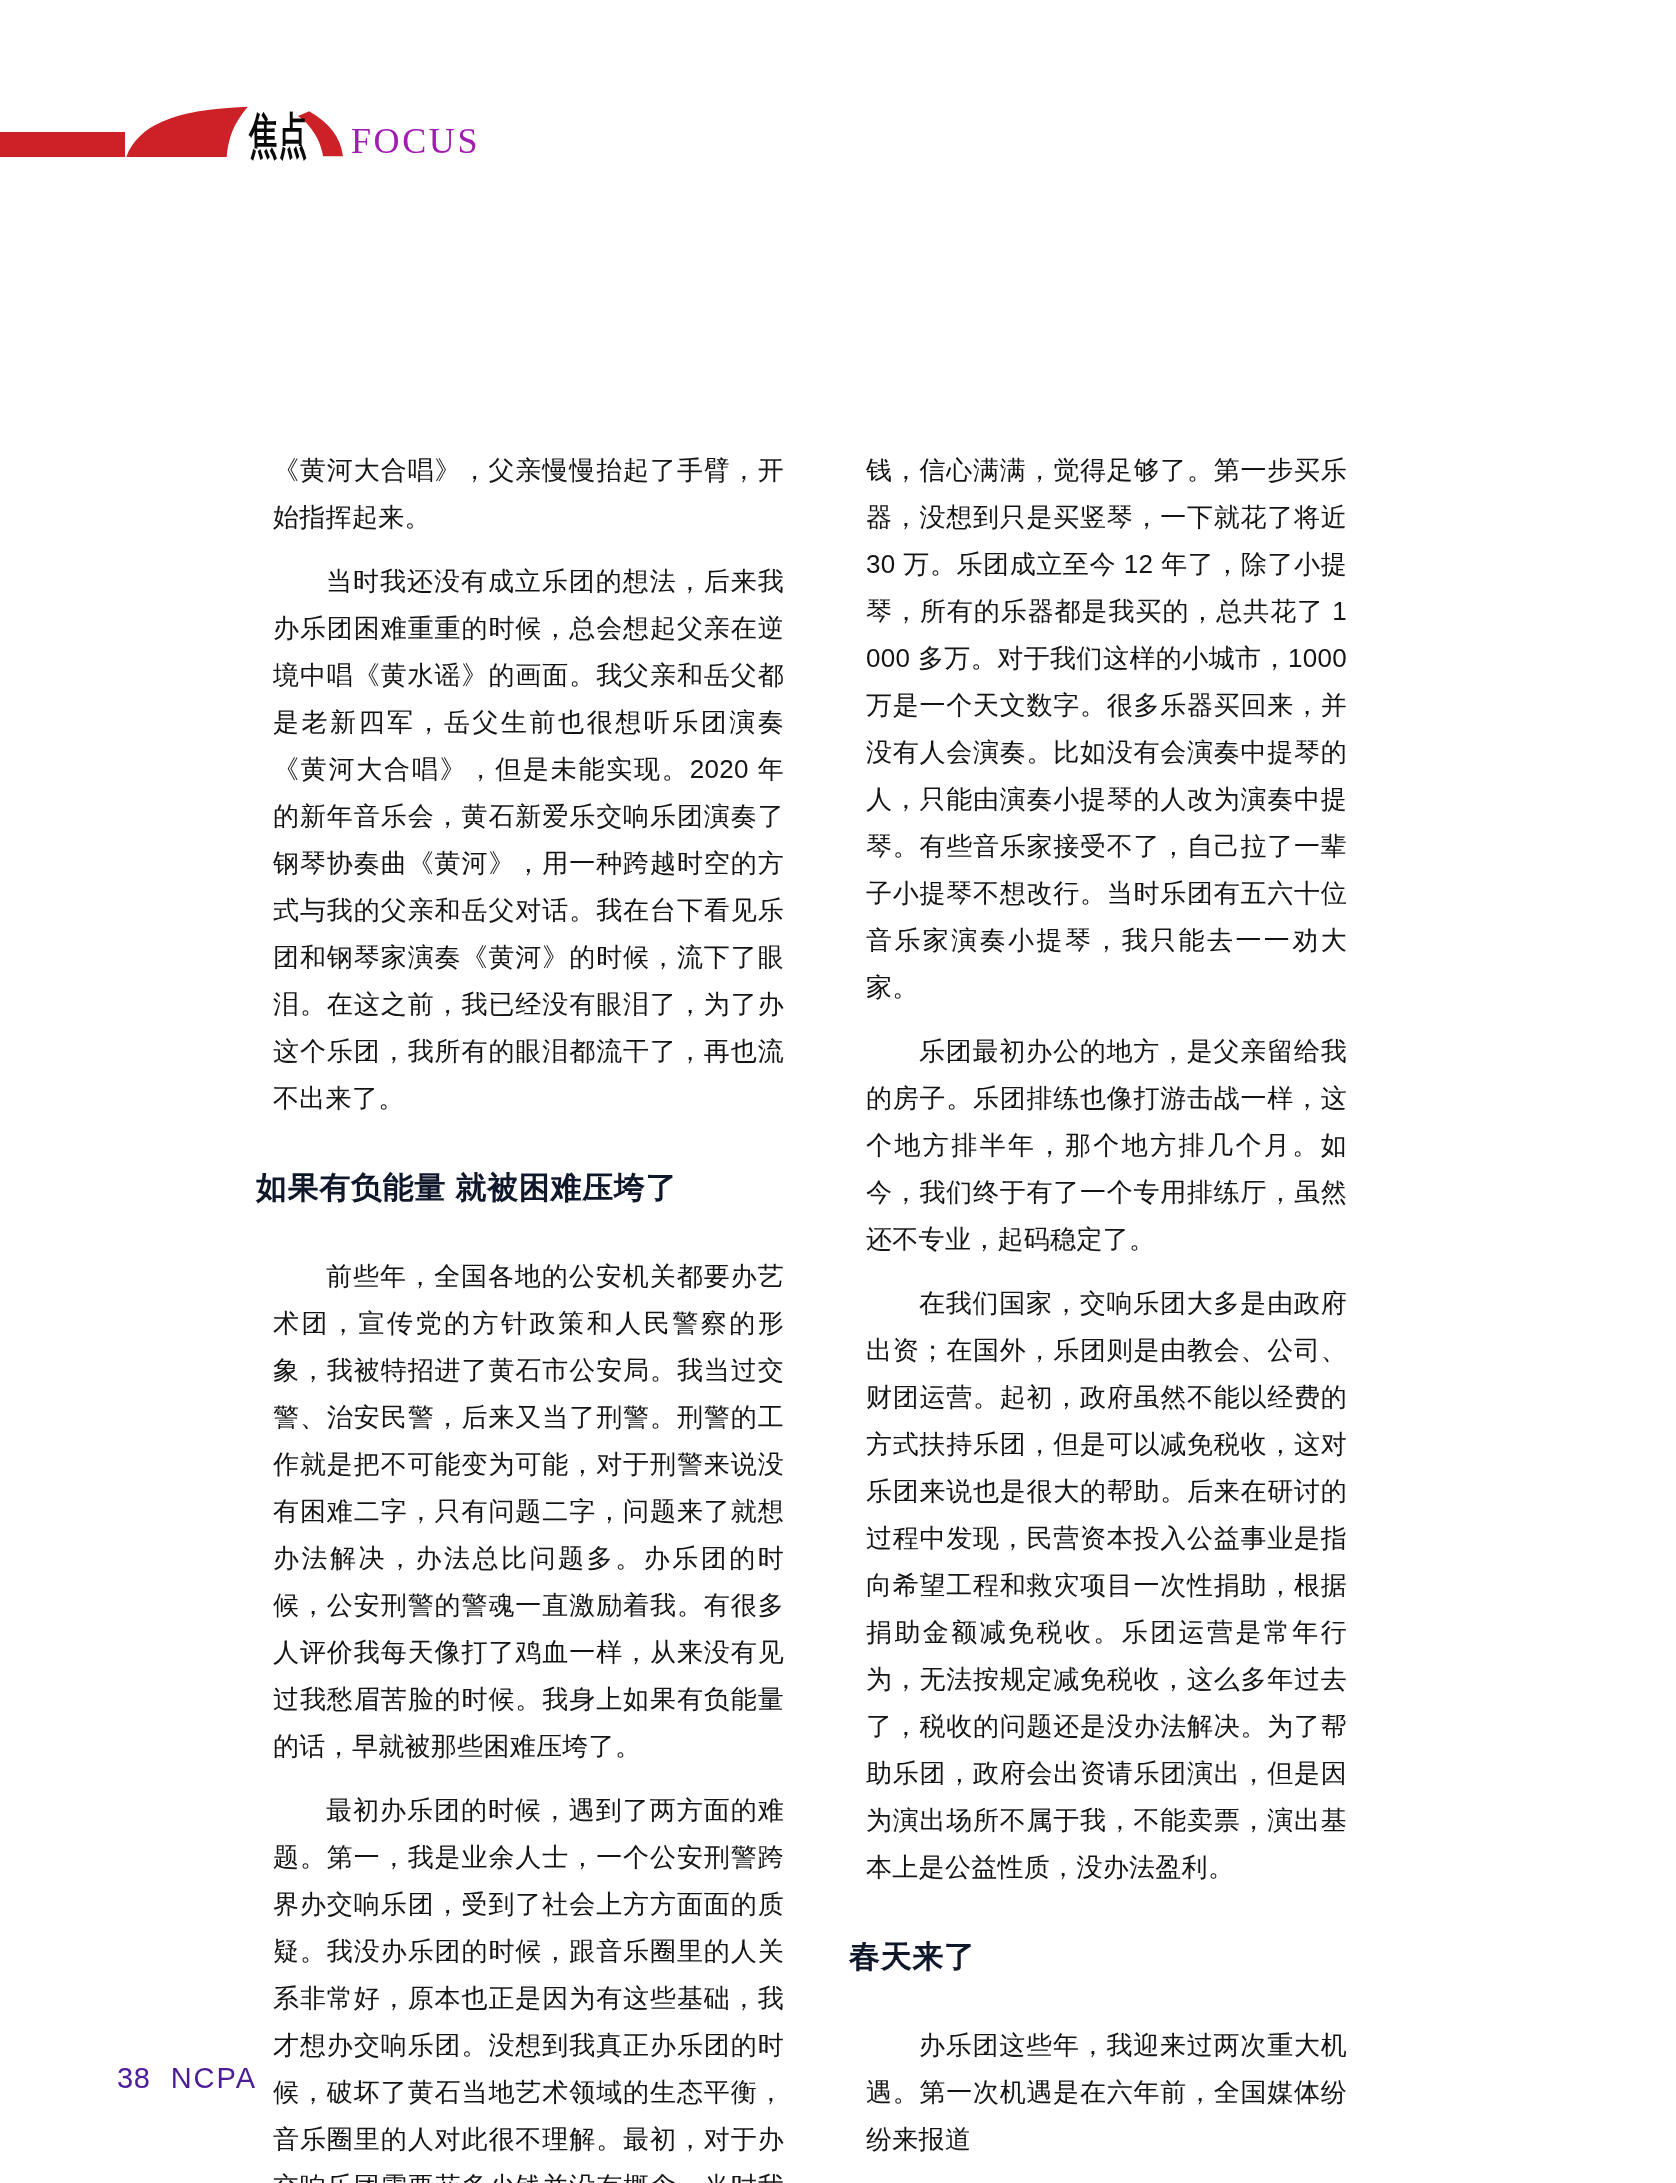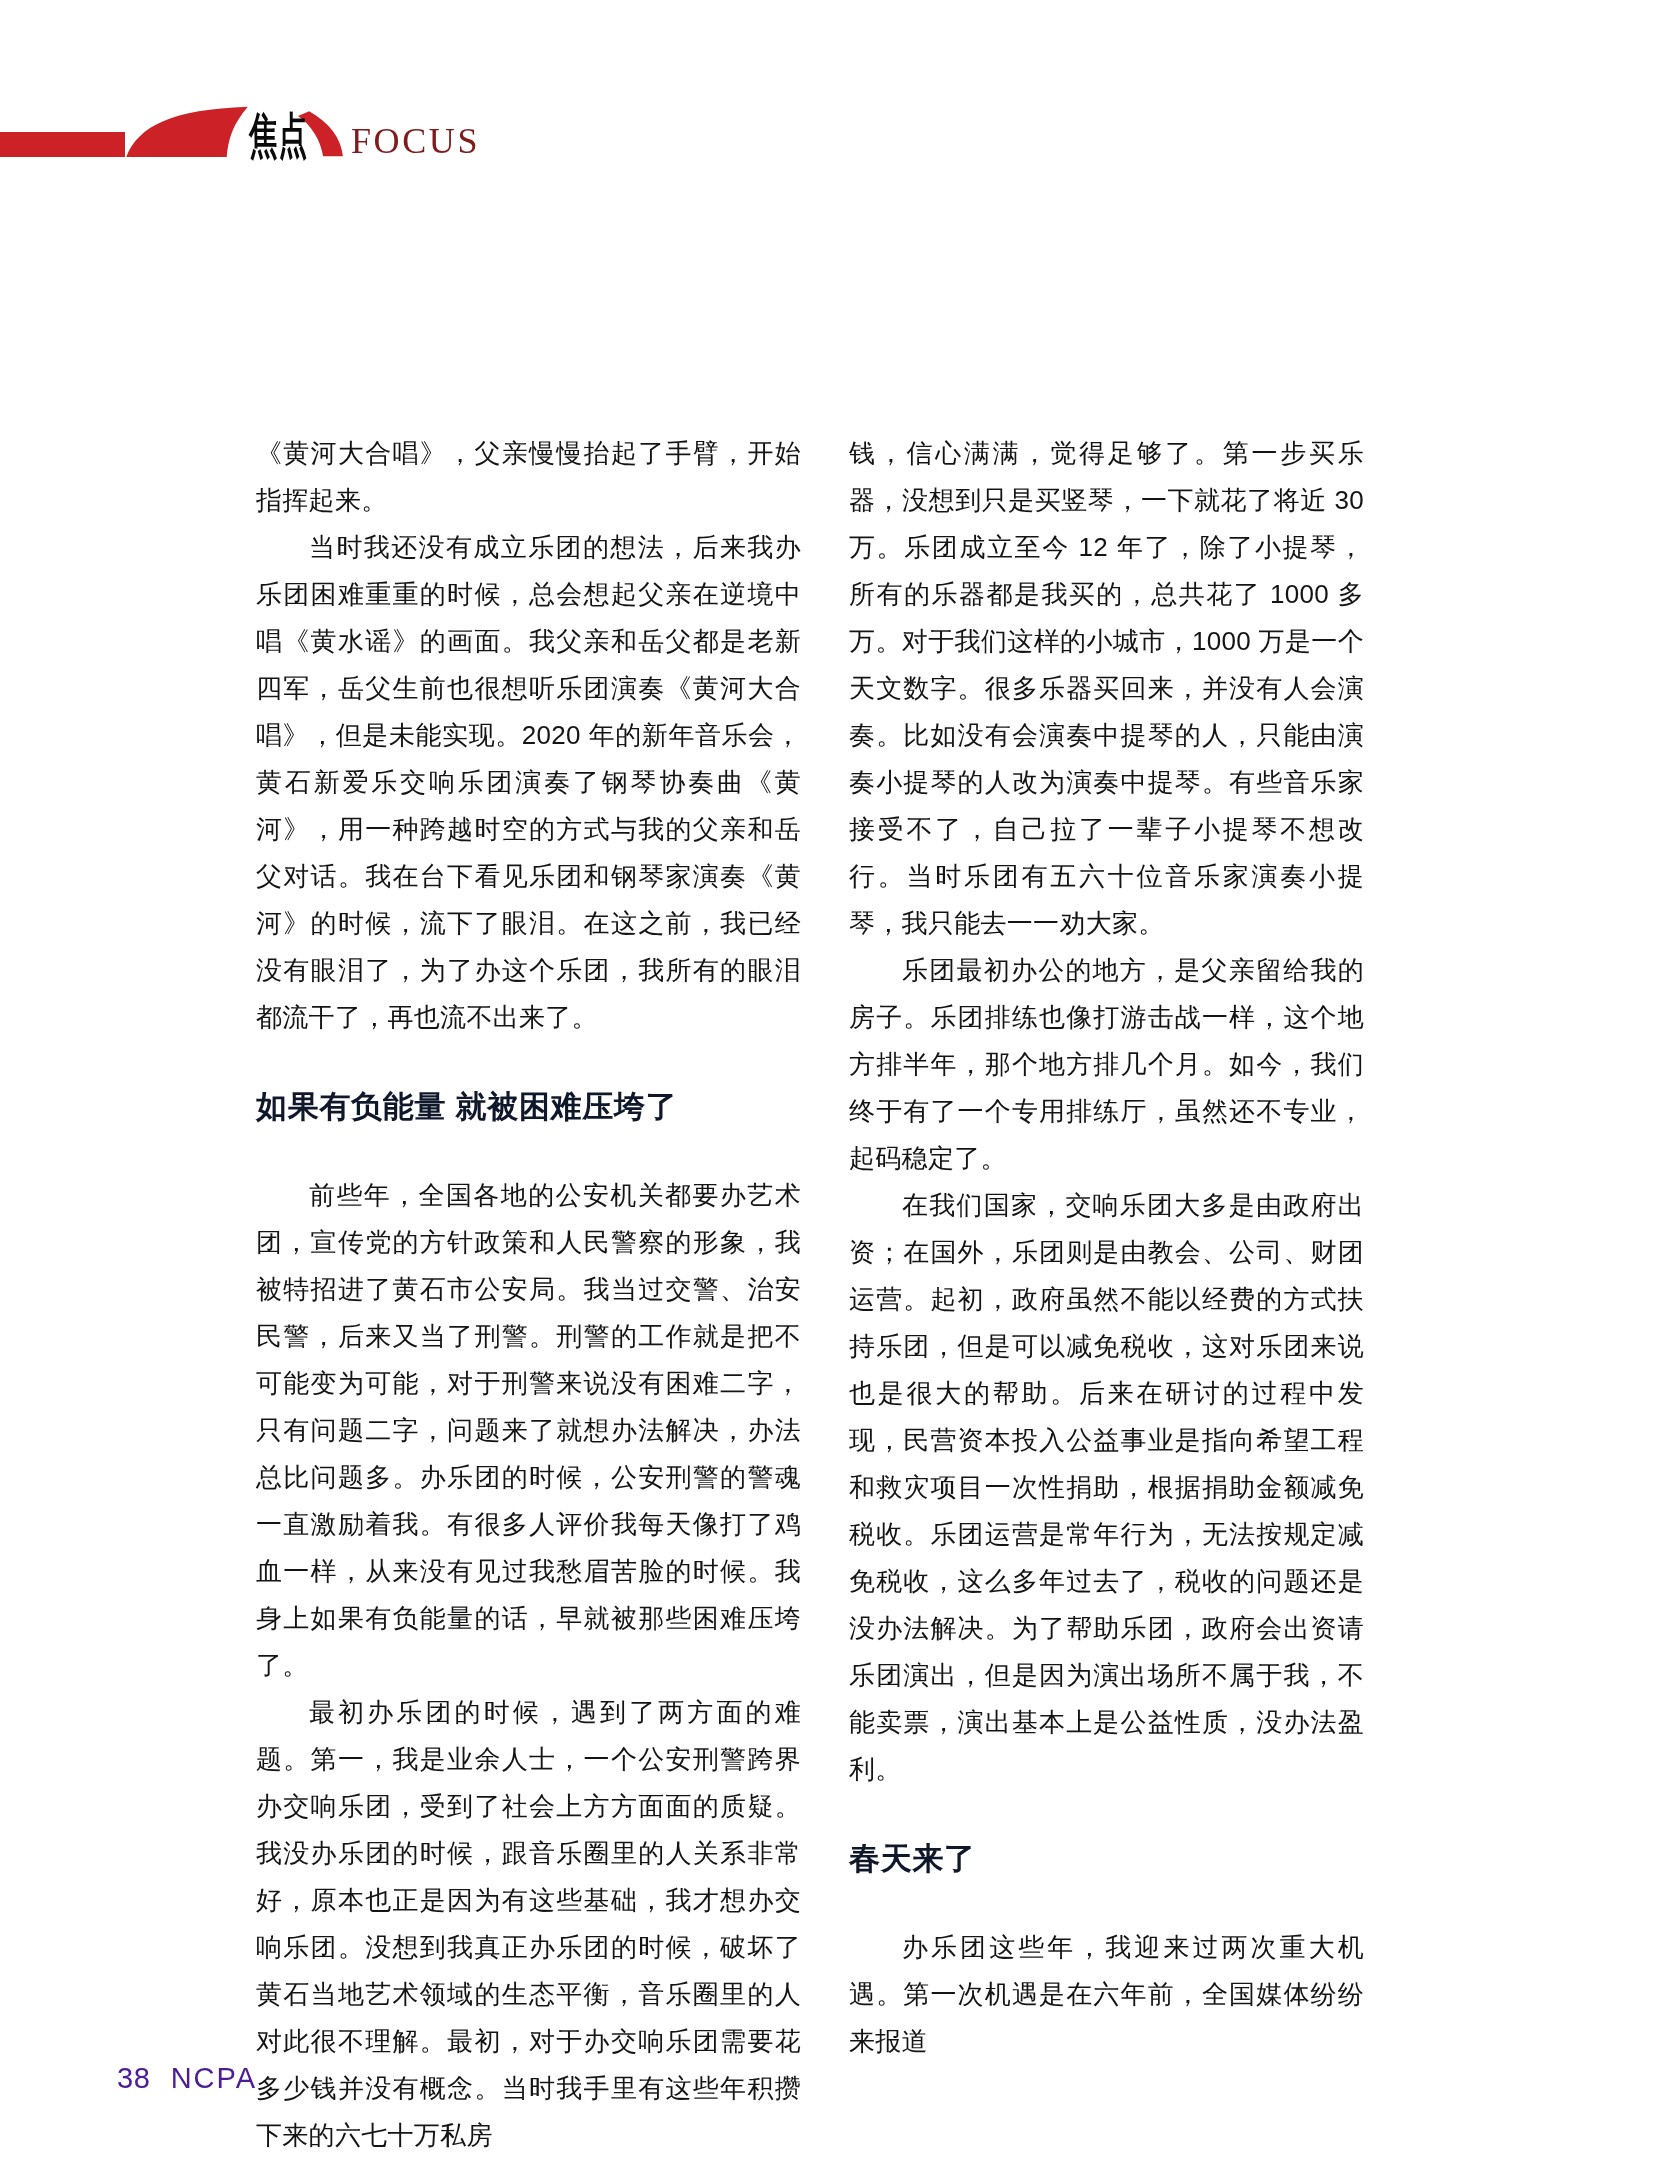--- a/index.html
+++ b/index.html
@@ -32,37 +32,37 @@
     color: #0a0a0a;
     transform: scaleX(0.60);
     transform-origin: left top;
     white-space: nowrap;
   }
   .brand-en {
     position: absolute; left: 351px; top: 123px;
     font-family: "Liberation Serif", serif;
     font-size: 36px; line-height: 37px;
     letter-spacing: 2.6px;
-    color: #7f1d1d;
+    color: #a21caf;
     white-space: nowrap;
   }
 
   
   .columns {
     position: absolute; left: 256px; top: 430px;
     width: 1108px;
     display: flex;
     gap: 48px;
   }
   .column { display: block; }
   .column.left  { width: 545px; }
   .column.right { width: 515px; }
 
   .body-para {
-    margin: 0;
+    margin: 17px;
     font-size: 26px;
     line-height: 47px;
     text-align: justify;
     text-justify: inter-ideograph;
     letter-spacing: 0.3px;
     color: #141414;
     word-break: break-all;
   }
   .body-para.indent { text-indent: 53px; }
 

